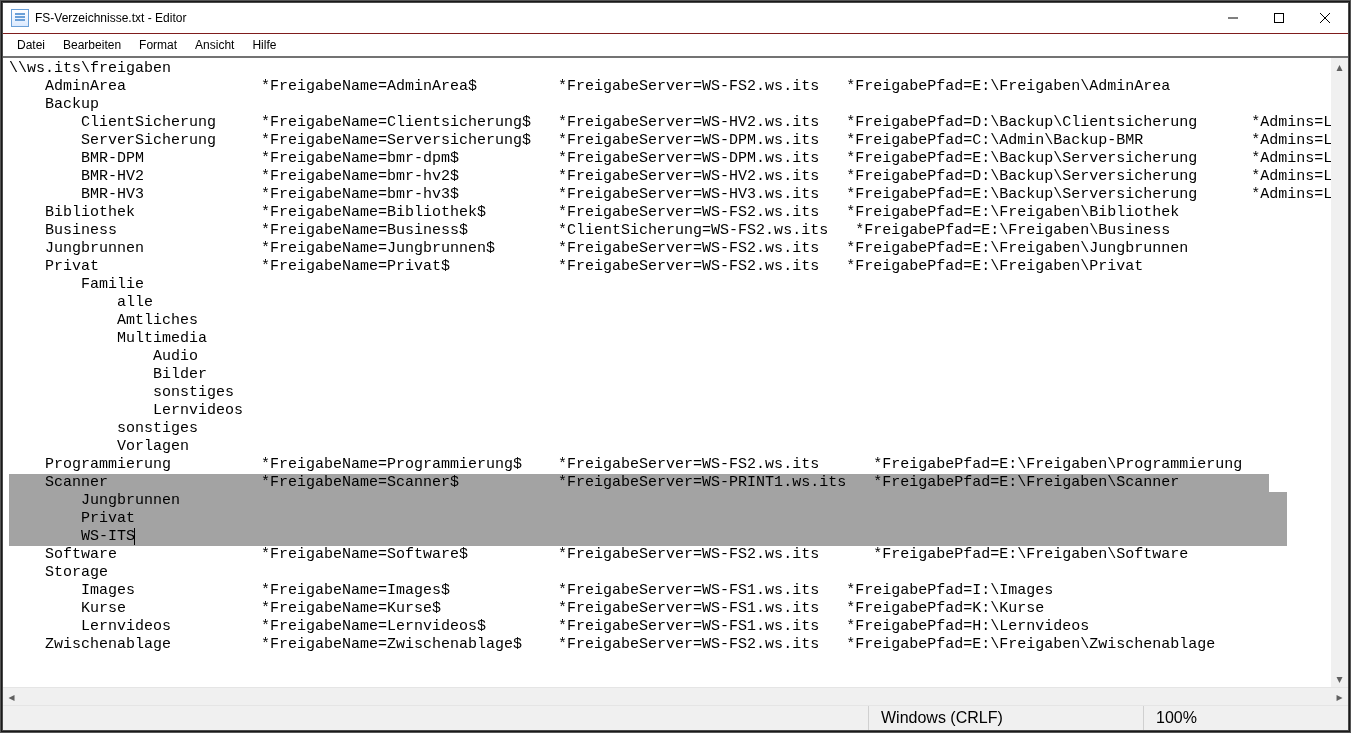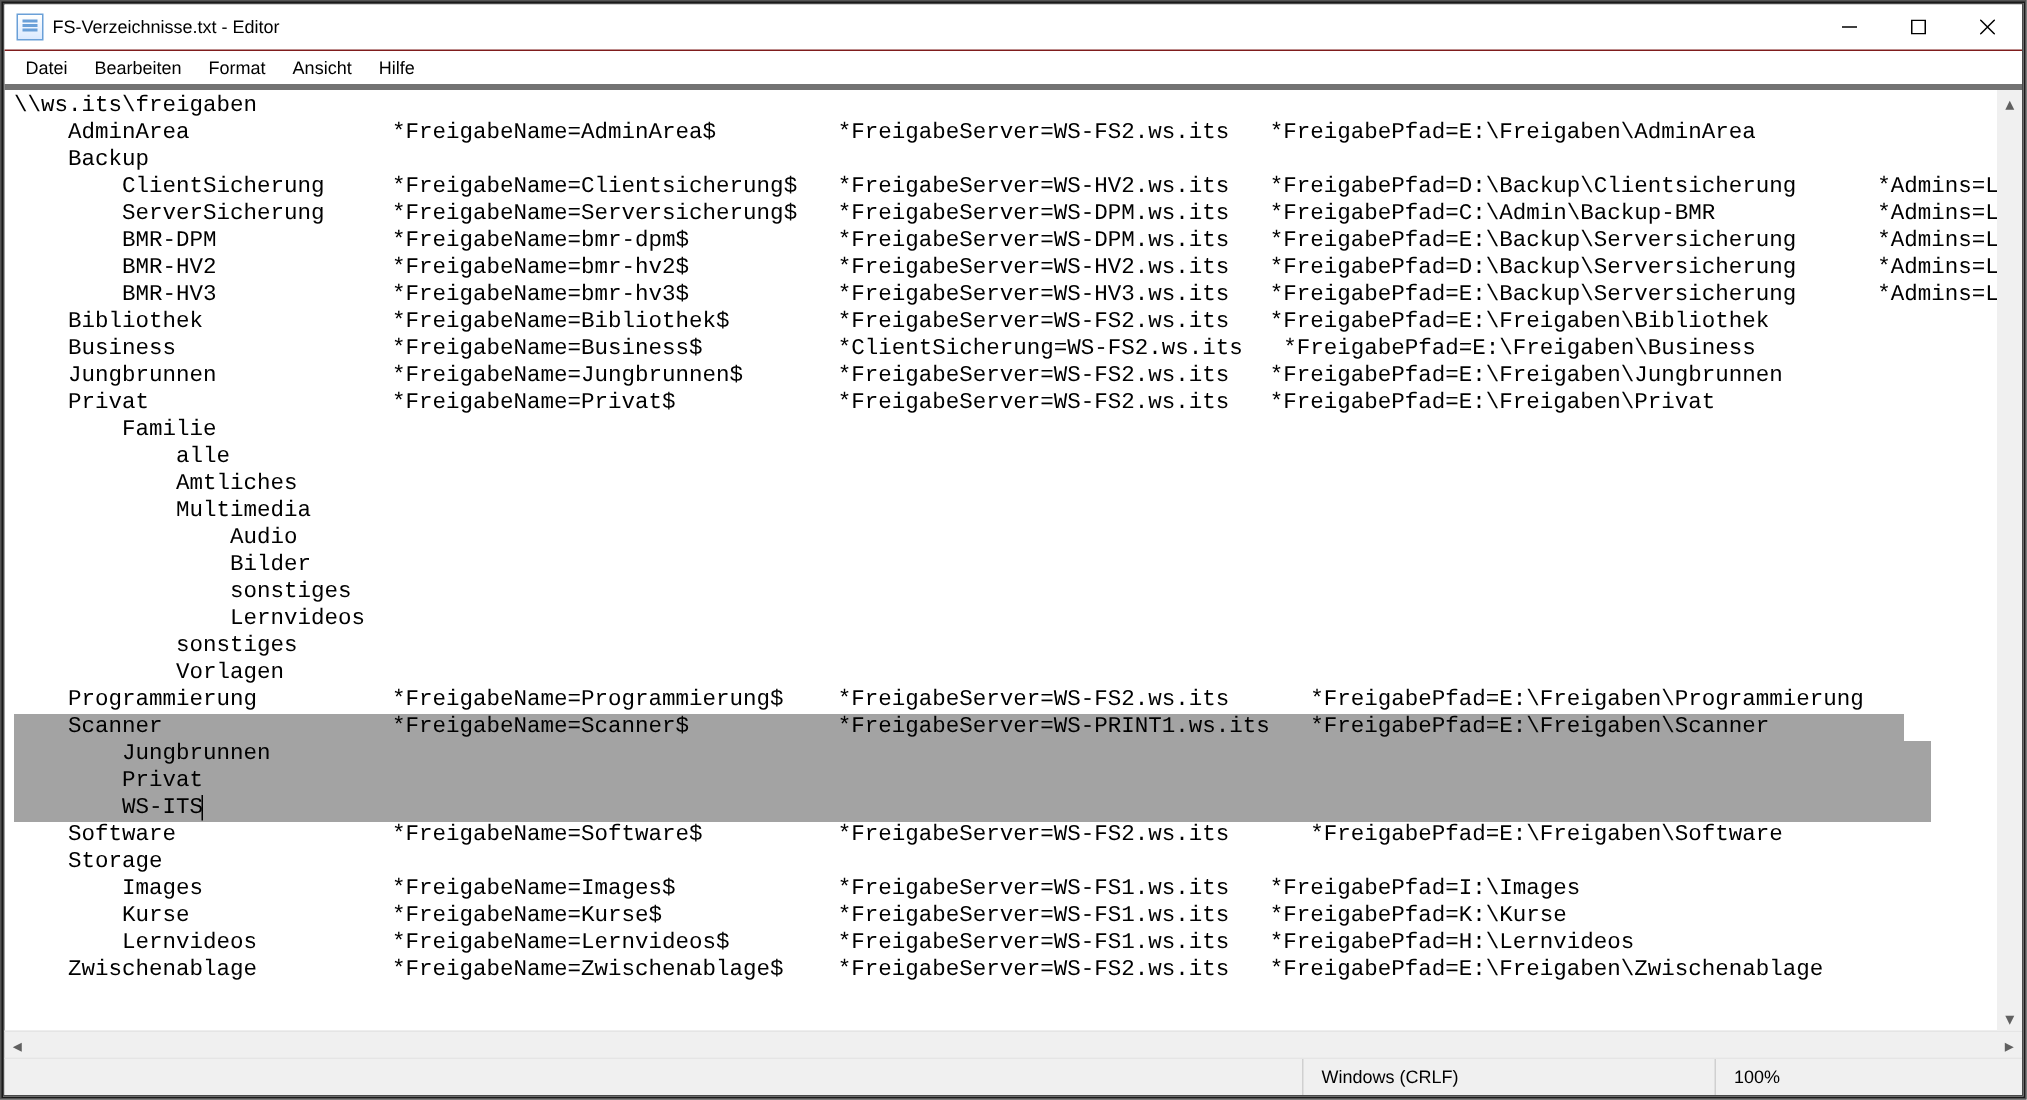--- a/index.html
+++ b/index.html
@@ -4,27 +4,27 @@
 <style>
   html,body{margin:0;padding:0;height:100%;font-family:"Segoe UI",Tahoma,sans-serif;font-size:12px;background:#555}
   .window{position:absolute;left:2px;top:2px;right:2px;bottom:2px;background:#fff;border:1px solid #4a4a4a;box-shadow:0 0 0 1px #1a1a1a;display:flex;flex-direction:column}
   .titlebar{height:30px;display:flex;align-items:center;background:#fff;border-bottom:1px solid #7f1d1d}
   .titlebar .icon{width:16px;height:16px;margin:0 6px 0 8px;display:inline-block;border:1px solid #6aa0d8;background:linear-gradient(#fff,#dbeaff);position:relative}
   .titlebar .icon::after{content:"";position:absolute;left:3px;right:3px;top:3px;height:2px;background:#6aa0d8;box-shadow:0 3px 0 #6aa0d8,0 6px 0 #6aa0d8}
   .titlebar .title{flex:0 0 auto;color:#000}
   .titlebar .spacer{flex:1}
   .winbtn{width:46px;height:30px;display:flex;align-items:center;justify-content:center;color:#000}
   .winbtn svg{width:10px;height:10px;stroke:currentColor;stroke-width:1;fill:none}
-  .menubar{height:22px;display:flex;align-items:center;padding:0 6px;gap:2px;border-bottom:4px solid #737373}
+  .menubar{height:22px;display:flex;align-items:center;padding:0 6px;gap:2px;border-bottom:2px solid #737373}
   .menuitem{padding:2px 8px}
   .editor{flex:1;overflow:auto;position:relative}
   .editor pre{margin:0;padding:2px 6px 6px 6px;font-family:Consolas,"Courier New",monospace;font-size:15px;line-height:18px;white-space:pre}
   .editor pre .hl{background:#a3a3a3;display:inline-block}
   .caret{border-right:1px solid #000;margin-left:-1px}
-  .statusbar{height:24px;border-top:1px solid #e5e5e5;display:flex;align-items:center;font-size:12px;background:#f0f0f0}
+  .statusbar{height:24px;border-top:1px solid #e5e5e5;display:flex;align-items:center;font-size:16px;background:#f0f0f0}
   .statusbar .cell{border-left:1px solid #d0d0d0;height:100%;display:flex;align-items:center;padding:0 12px}
   .statusbar .pad{flex:1}
   .scroll-h{height:17px;background:#f0f0f0;border-top:1px solid #e5e5e5;display:flex;align-items:center}
   .scroll-h .arrow{width:17px;height:17px;display:flex;align-items:center;justify-content:center;color:#606060}
   .scroll-h .track{flex:1;height:17px}
   .scroll-v{position:absolute;right:0;top:0;bottom:0;width:17px;background:#f0f0f0;display:flex;flex-direction:column;align-items:center}
   .scroll-v .arrow{height:17px;width:17px;display:flex;align-items:center;justify-content:center;color:#606060}
   .scroll-v .track{flex:1}
   .status-cell-1{width:250px}
   .status-cell-2{width:220px}

